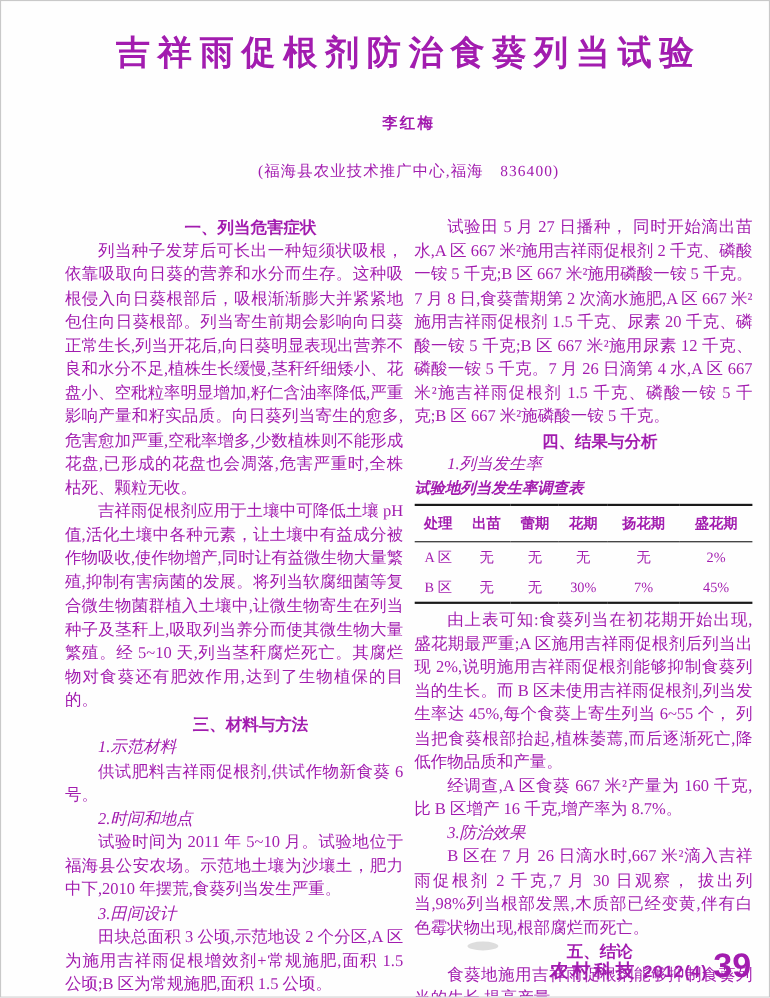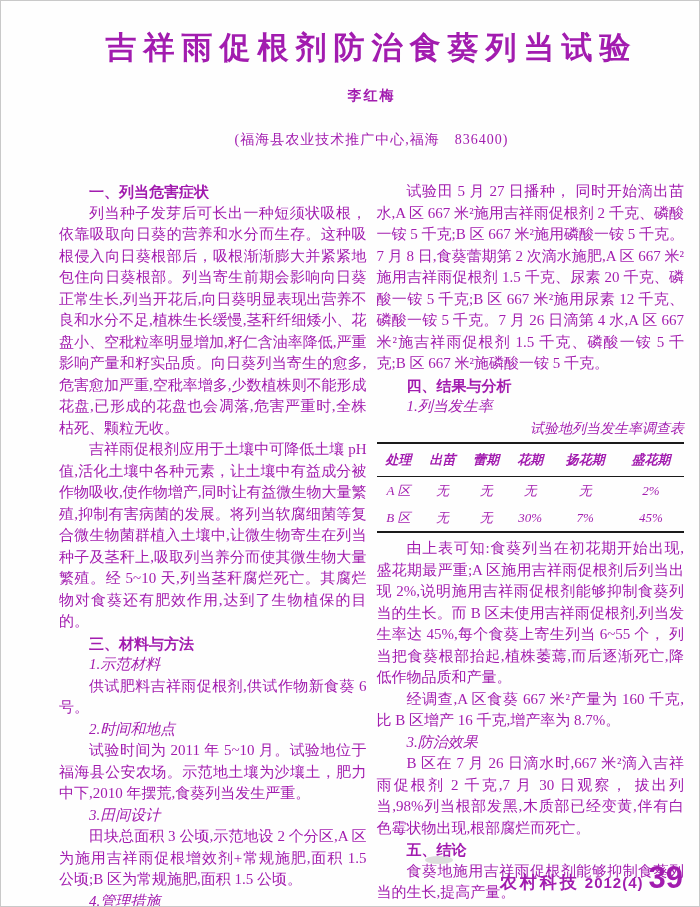--- a/index.html
+++ b/index.html
@@ -17,21 +17,21 @@
   .title{
     margin:26px 10px 0;
     text-align:center;
     font-family:"Liberation Sans", sans-serif;
     font-weight:bold;
     font-size:31px;
     letter-spacing:7px;
     white-space:nowrap;
   }
   .author{
-    margin-top:18px;
+    margin-top:34px;
     text-align:center;
     font-size:14px;
     font-weight:bold;
     letter-spacing:2px;
   }
   .affil{
     margin-top:26px;
     text-align:center;
     font-size:14px;
     letter-spacing:1px;
@@ -52,43 +52,43 @@
     margin:0;
     text-indent:2em;
   }
   .sec{
     margin:0;
     font-size:15px;
     line-height:21.5px;
     font-family:"Liberation Sans", sans-serif;
     font-weight:bold;
     text-indent:2em;
-    text-align:left;
+    text-align:center;
   }
   .sub{
     margin:0;
     font-style:italic;
     text-indent:2em;
     text-align:left;
   }
   .tbl-title{
     margin:0;
-    text-align:right;
+    text-align:left;
     font-size:14px;
     font-style:italic;
+    font-weight:bold;
   }
   table.survey{
     width:100%;
     border-collapse:collapse;
     margin:3px 0 5px 0;
     border-top:2px solid #1a1a1a;
     border-bottom:2px solid #1a1a1a;
     font-size:13px;
     line-height:15px;
-    font-style:italic;
   }
   table.survey th{
     font-weight:bold;
     border-bottom:1.5px solid #1a1a1a;
     padding:8px 0 9px;
     text-align:center;
   }
   table.survey td{
     padding:6px 0;
     text-align:center;

